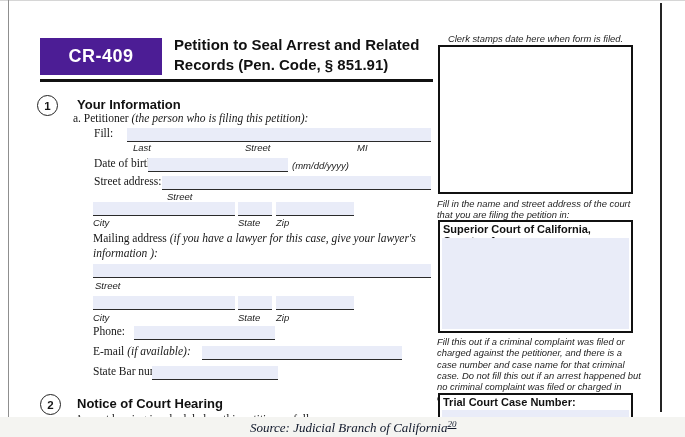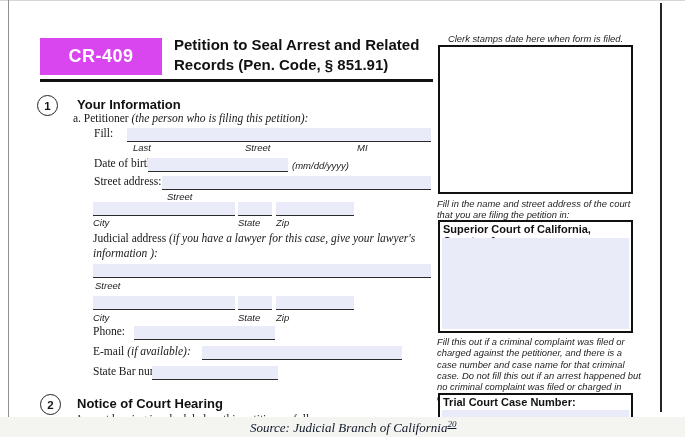--- a/index.html
+++ b/index.html
@@ -4,21 +4,21 @@
 <style>
   html,body{margin:0;padding:0;background:#fff;}
   #page{position:relative;width:685px;height:437px;background:#ffffff;overflow:hidden;
         font-family:"Liberation Serif",serif;color:#161616;}
   .abs{position:absolute;}
   
   .top-line{left:0;top:0;width:685px;height:1px;background:#d6d6d6;}
   .left-edge{left:8px;top:0;width:1px;height:417px;background:#8f8f8f;}
   .right-edge{left:660px;top:3px;width:2px;height:409px;background:#242424;}
   
-  .formnum-box{left:40px;top:38px;width:122px;height:37px;background:#d946ef;
+  .formnum-box{left:40px;top:38px;width:122px;height:37px;background:#4c1d95;
         display:flex;align-items:center;justify-content:center;}
   .formnum-box span{color:#fff;font-family:"Liberation Sans",sans-serif;font-weight:bold;
         font-size:18px;letter-spacing:.5px;}
   .form-title{left:174px;top:35px;width:270px;font-family:"Liberation Sans",sans-serif;
         font-weight:bold;font-size:15px;line-height:19.5px;color:#111;}
   .hdr-divider{left:40px;top:79px;width:393px;height:3px;background:#111;}
   
   .badge{width:19px;height:19px;border:1.5px solid #222;border-radius:50%;
         font-family:"Liberation Sans",sans-serif;font-weight:bold;font-size:11.5px;
         display:flex;align-items:center;justify-content:center;background:#fff;}
@@ -84,21 +84,21 @@
   <div class="abs sub" style="left:167px;top:191px;">Street</div>
 
   <div class="abs fill" style="left:93px;top:202px;width:142px;"></div>
   <div class="abs fill" style="left:238px;top:202px;width:34px;"></div>
   <div class="abs fill" style="left:276px;top:202px;width:78px;"></div>
   <div class="abs sub" style="left:93px;top:217px;">City</div>
   <div class="abs sub" style="left:238px;top:217px;">State</div>
   <div class="abs sub" style="left:276px;top:217px;">Zip</div>
 
   <div class="abs serif" style="left:93px;top:231px;width:345px;line-height:14.5px;">
-    <span>Judicial address</span>
+    <span>Mailing address</span>
     <span class="it">(if you have a lawyer for this case, give your lawyer's</span><br>
     <span class="it">information ):</span>
   </div>
   <div class="abs fill" style="left:93px;top:264px;width:338px;"></div>
   <div class="abs sub" style="left:95px;top:280px;">Street</div>
 
   <div class="abs fill" style="left:93px;top:296px;width:142px;"></div>
   <div class="abs fill" style="left:238px;top:296px;width:34px;"></div>
   <div class="abs fill" style="left:276px;top:296px;width:78px;"></div>
   <div class="abs sub" style="left:93px;top:312px;">City</div>

